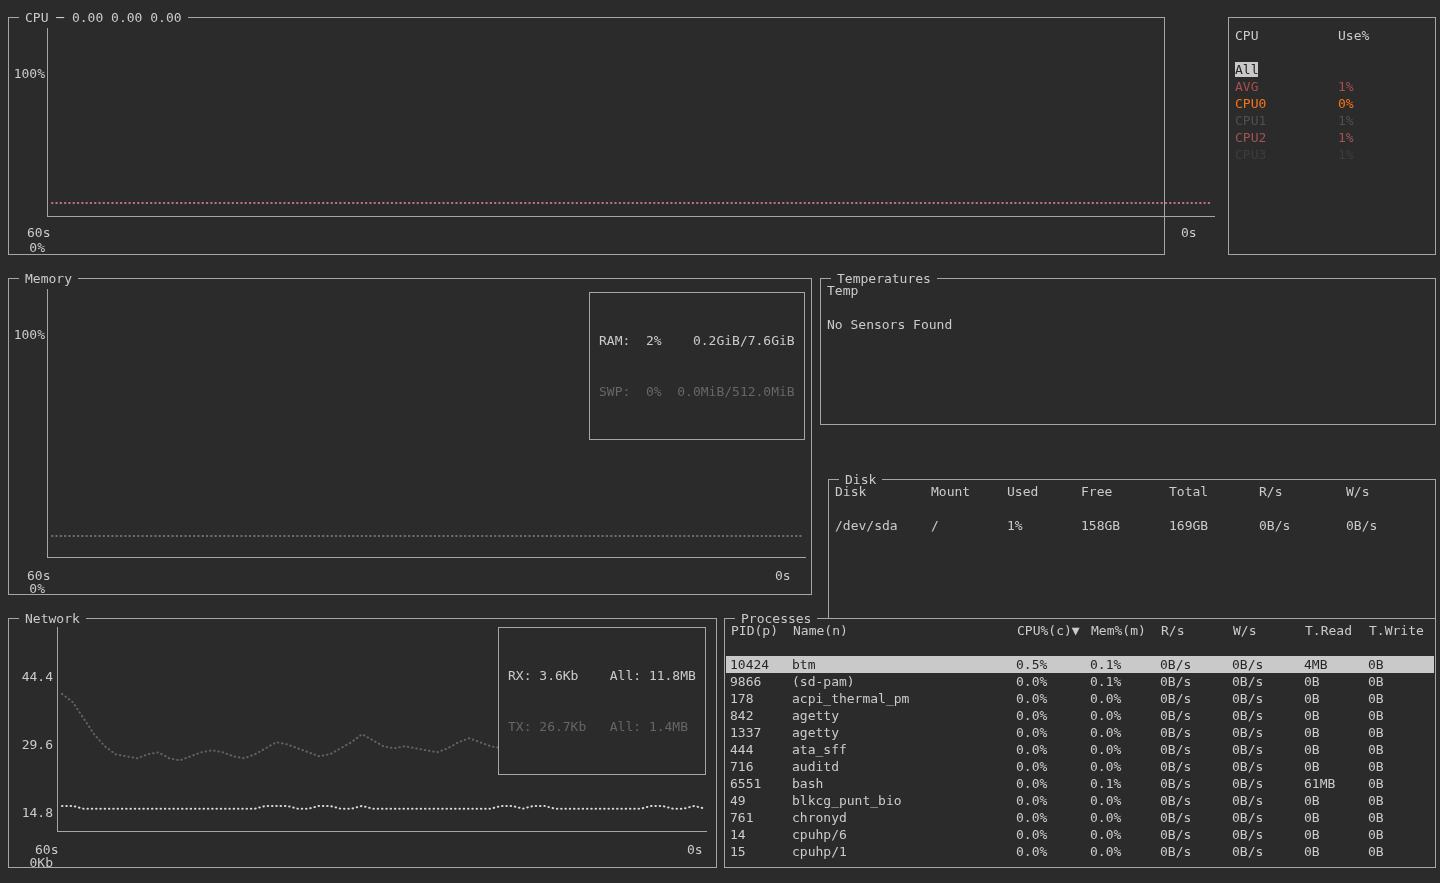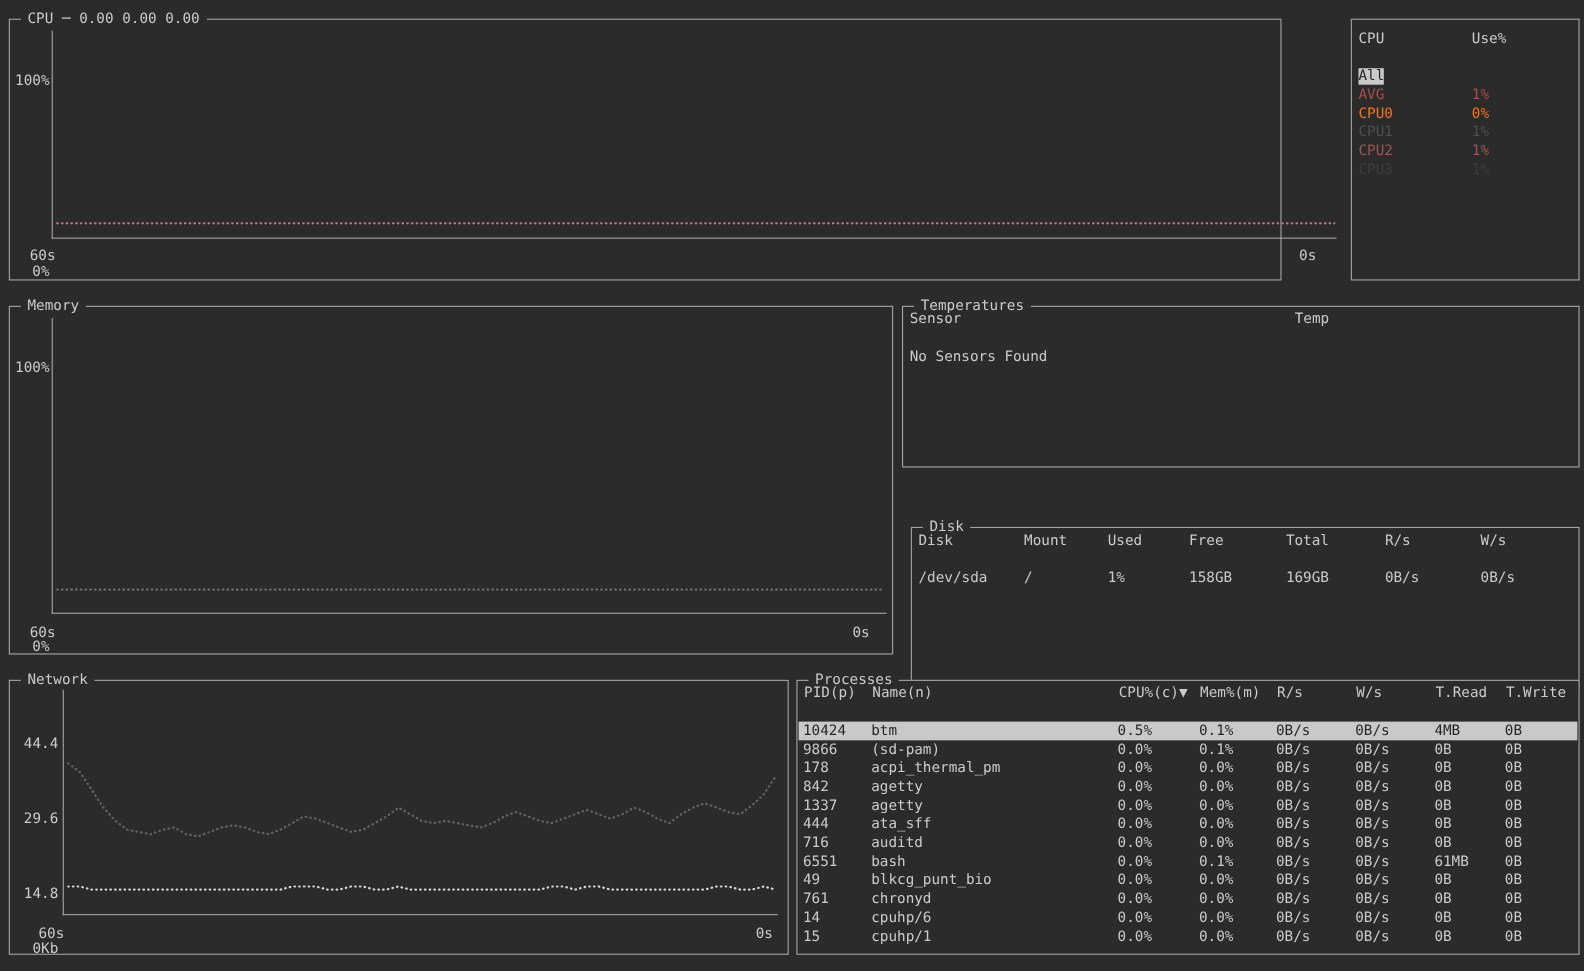--- a/index.html
+++ b/index.html
@@ -75,26 +75,29 @@
   <div class="panel-title">Memory</div>
   <div class="ylab" style="left:4px;top:4px;width:32px;">100%</div>
   <div class="ylab" style="left:4px;top:258px;width:32px;">0%</div>
   <div class="plotbox" style="left:38px;top:10px;width:759px;height:269px;">
     <svg id="memory-graph" width="758" height="268">
         <polyline points="4.0,247.0 756.0,247.0" fill="none" stroke="#707070" stroke-width="2" stroke-dasharray="0.5 3.8" stroke-linecap="round"></polyline>
       </svg>
   </div>
   <div class="xlab" style="left:18px;top:288px;">60s</div>
   <div class="xlab" style="left:766px;top:288px;">0s</div>
+  <div class="tooltip" style="left:580px;top:13px;">
+    <div>RAM:  2%    0.2GiB/7.6GiB</div>
+    <div class="dim">SWP:  0%  0.0MiB/512.0MiB</div>
+  </div>
 </div>
 
 <div class="panel" id="temps-panel" style="left:820px;top:278px;width:616px;height:147px;">
   <div class="panel-title">Temperatures</div>
   <div class="temp-head">
-    <span>Sensor</span>
     <span>Temp</span>
   </div>
   <div class="temp-body">No Sensors Found</div>
 </div>
 
 <div class="panel" id="disk-panel" style="left:828px;top:448px;width:608px;height:147px;margin-top:31px;">
   <div class="panel-title">Disk</div>
   <div class="disk-grid" style="top:3px;" id="disk-header">
       <span>Disk</span>
       <span>Mount</span>
@@ -124,20 +127,24 @@
   <div class="ylab" style="left:2px;top:142px;width:42px;">14.8</div>
   <div class="ylab" style="left:2px;top:192px;width:42px;">0Kb</div>
   <div class="plotbox" style="left:48px;top:8px;width:650px;height:205px;">
     <svg id="network-graph" width="649" height="204">
         <polyline points="4.0,178.9 14.7,178.9 25.4,181.7 36.1,181.7 46.9,181.7 57.6,181.7 68.3,181.7 79.0,181.7 89.7,181.7 100.5,181.7 111.2,181.7 121.9,181.7 132.6,181.7 143.3,181.7 154.0,181.7 164.8,181.7 175.5,181.7 186.2,181.7 196.9,181.7 207.6,178.9 218.3,178.9 229.0,178.9 239.8,181.7 250.5,181.7 261.2,178.9 271.9,178.9 282.6,181.7 293.4,181.7 304.1,178.9 314.8,181.7 325.5,181.7 336.2,181.7 346.9,181.7 357.7,181.7 368.4,181.7 379.1,181.7 389.8,181.7 400.5,181.7 411.2,181.7 421.9,181.7 432.7,181.7 443.4,178.9 454.1,178.9 464.8,181.7 475.5,178.9 486.3,178.9 497.0,181.7 507.7,181.7 518.4,181.7 529.1,181.7 539.8,181.7 550.5,181.7 561.3,181.7 572.0,181.7 582.7,181.7 593.4,178.9 604.1,178.9 614.9,181.7 625.6,181.7 636.3,178.9 647.0,181.7" fill="none" stroke="#d8d8d8" stroke-width="2" stroke-dasharray="0.5 3.8" stroke-linecap="round"></polyline>
         <polyline points="4.0,66.9 14.7,75.0 25.4,91.1 36.1,107.2 46.9,119.3 57.6,127.3 68.3,129.3 79.0,131.3 89.7,127.3 100.5,125.3 111.2,131.3 121.9,133.4 132.6,129.3 143.3,125.3 154.0,123.3 164.8,125.3 175.5,129.3 186.2,131.3 196.9,127.3 207.6,121.3 218.3,115.2 229.0,117.3 239.8,121.3 250.5,125.3 261.2,129.3 271.9,127.3 282.6,121.3 293.4,115.2 304.1,107.2 314.8,113.2 325.5,119.3 336.2,121.3 346.9,119.3 357.7,121.3 368.4,123.3 379.1,125.3 389.8,121.3 400.5,115.2 411.2,111.2 421.9,115.2 432.7,119.3 443.4,121.3 454.1,117.3 464.8,113.2 475.5,109.2 486.3,113.2 497.0,117.3 507.7,113.2 518.4,107.2 529.1,111.2 539.8,117.3 550.5,121.3 561.3,113.2 572.0,107.2 582.7,103.2 593.4,107.2 604.1,111.2 614.9,113.2 625.6,105.2 636.3,95.1 647.0,79.0" fill="none" stroke="#636363" stroke-width="2" stroke-dasharray="0.5 3.8" stroke-linecap="round"></polyline>
       </svg>
   </div>
   <div class="xlab" style="left:26px;top:222px;">60s</div>
   <div class="xlab" style="left:678px;top:222px;">0s</div>
+  <div class="tooltip" style="left:489px;top:8px;">
+    <div>RX: 3.6Kb    All: 11.8MB</div>
+    <div class="dim">TX: 26.7Kb   All: 1.4MB</div>
+  </div>
 </div>
 
 <div class="panel" id="processes-panel" style="left:724px;top:618px;width:712px;height:250px;">
   <div class="panel-title">Processes</div>
   <div class="proc-grid proc-head" id="proc-header">
       <span>PID(p)</span>
       <span>Name(n)</span>
       <span>CPU%(c)▼</span>
       <span>Mem%(m)</span>
       <span>R/s</span>

